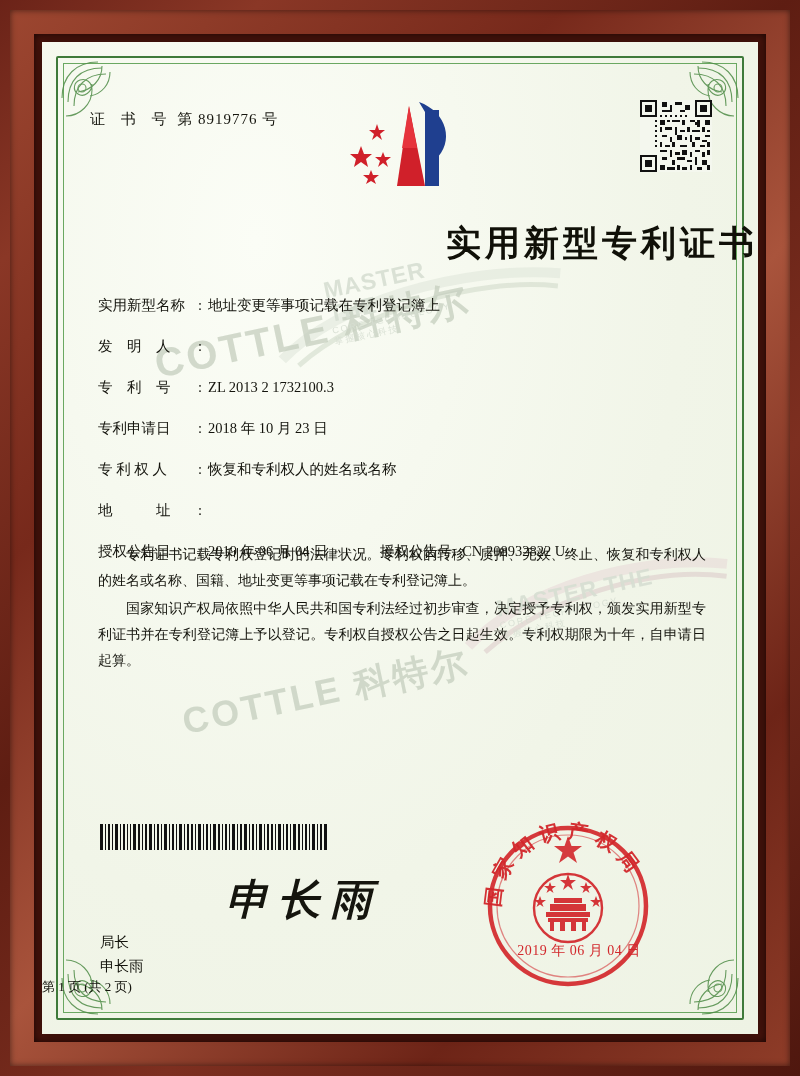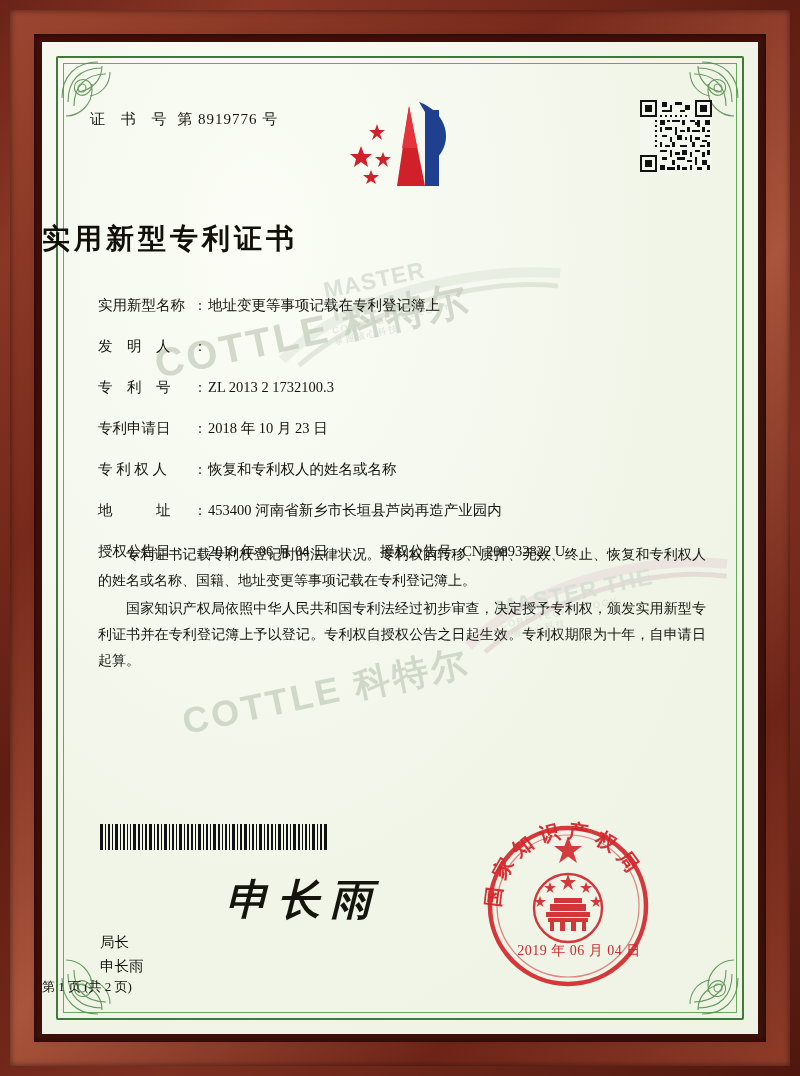--- a/index.html
+++ b/index.html
@@ -127,24 +127,24 @@
     position: absolute;
     right: 46px; top: 58px;
     width: 72px; height: 72px;
   }
 
   
   .title {
     position: absolute;
     left: 0; right: 0;
     top: 178px;
-    text-align: left;
+    text-align: right;
     font-family: Liberation Mono, monospace;
     font-weight: bold;
-    font-size: 28px;
+    font-size: 35px;
     letter-spacing: 4px;
     color: #101008;
   }
 
   
   .fields {
     position: absolute;
     left: 56px;
     top: 254px;
     width: 610px;
@@ -476,21 +476,20 @@
 
       <div class="field-row">
         <span class="f-label">专 利 权 人</span>
         <span class="f-colon">:</span>
         <span class="f-value">恢复和专利权人的姓名或名称</span>
       </div>
 
       <div class="field-row">
         <span class="f-label">地　　　址</span>
         <span class="f-colon">:</span>
-        <span class="f-value">453400 河南省新乡市长垣县芦岗再造产业园内</span>
       </div>
 
       <div class="field-row two">
         <span class="f-label">授权公告日</span>
         <span class="f-colon">:</span>
         <span class="f-value">2019 年 06 月 04 日</span>
         <span class="f-label2">授权公告号</span>
         <span class="f-colon">:</span>
         <span class="f-value">CN 208932822 U</span>
       </div>

